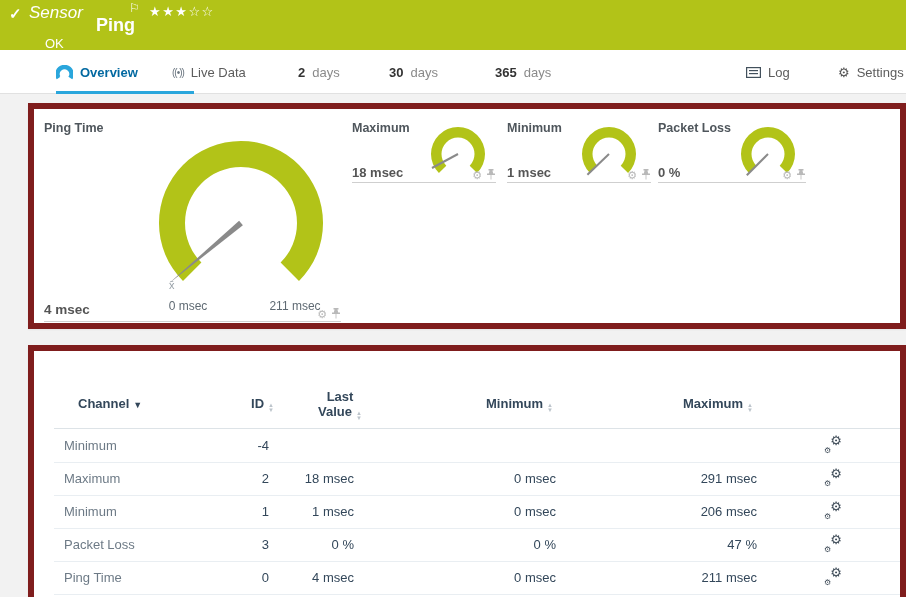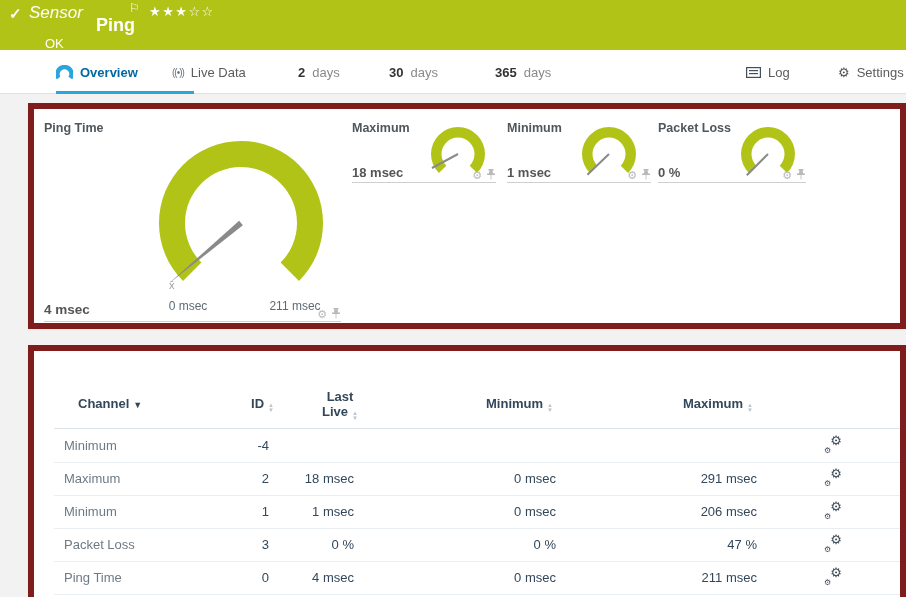--- a/index.html
+++ b/index.html
@@ -185,21 +185,21 @@
     <div class="th" style="left:44px; top:45px;">
       <span>Channel</span><span class="sort-active">▼</span>
     </div>
     <div class="th" style="left:170px; top:45px; width:70px; text-align:right;">
       <span>ID</span><span class="sort">
           <span>▲</span>
           <span>▼</span>
         </span>
     </div>
     <div class="th" style="left:278px; top:38px; width:56px; text-align:center; line-height:15px;">
-      <span>Last Live</span><span class="sort">
+      <span>Last Value</span><span class="sort">
           <span>▲</span>
           <span>▼</span>
         </span>
     </div>
     <div class="th" style="left:452px; top:45px;">
       <span>Minimum</span><span class="sort">
           <span>▲</span>
           <span>▼</span>
         </span>
     </div>

